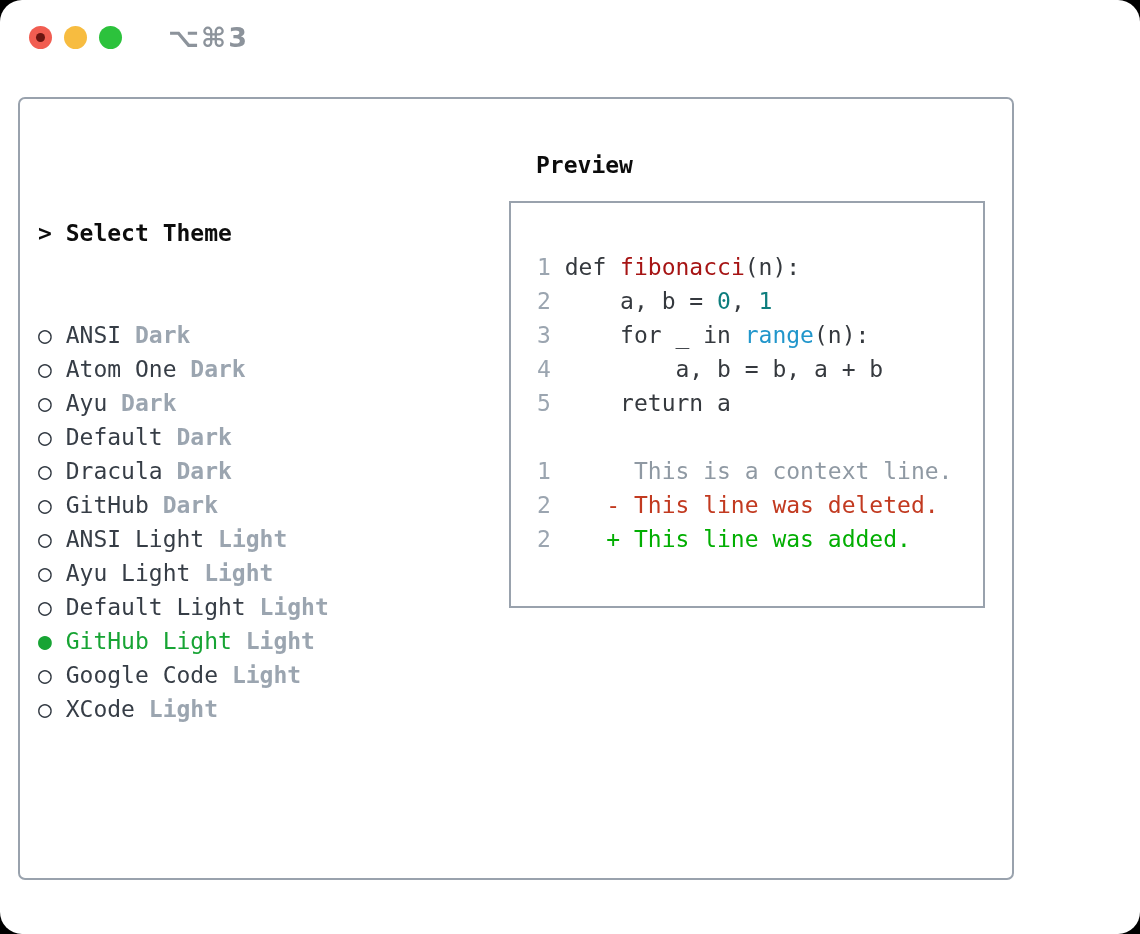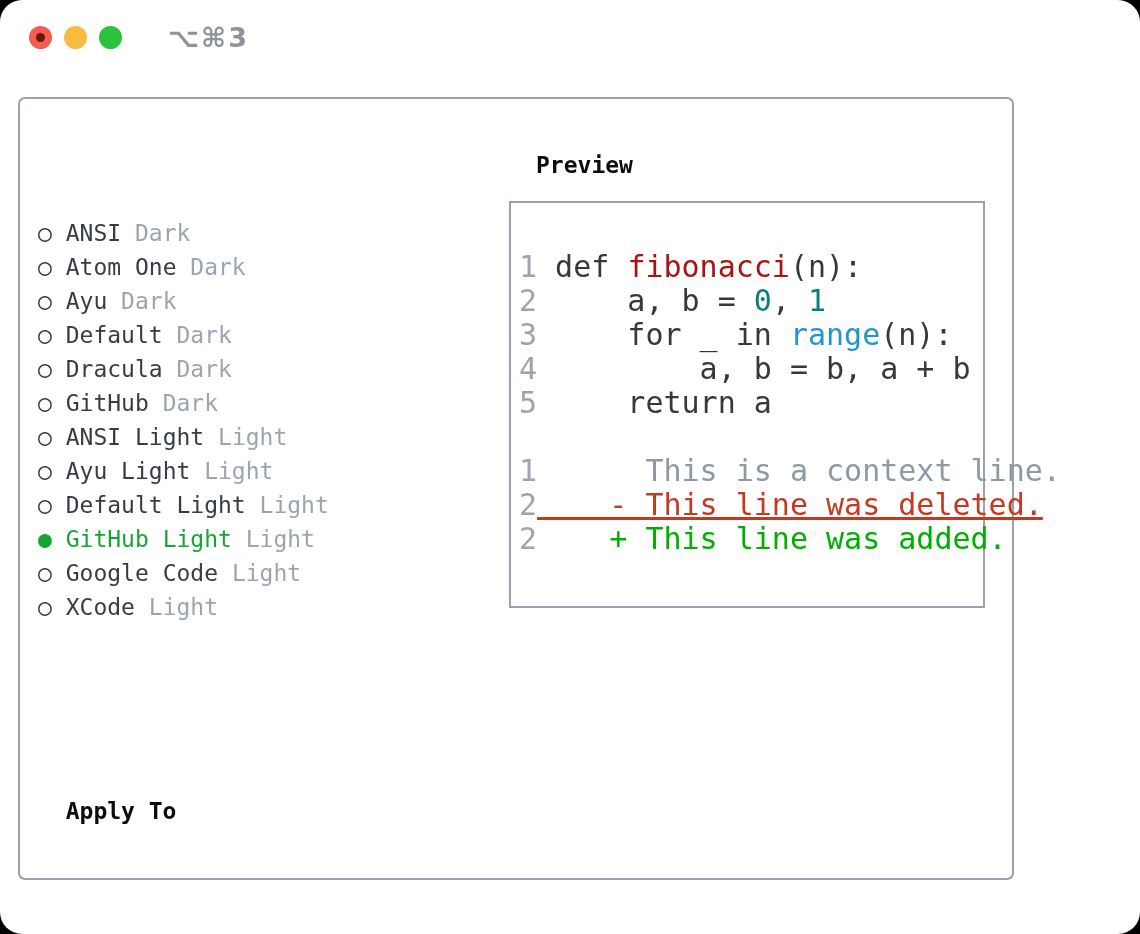--- a/index.html
+++ b/index.html
@@ -29,62 +29,62 @@
     box-sizing:border-box;border:2px solid var(--border);border-radius:7px;background:#fff;
   }
   .left-col{
     position:absolute;left:18px;top:49px;
     font-size:23px;line-height:34px;white-space:pre;color:var(--text_dark);
   }
   .line{height:34px;}
   .hdr{font-weight:bold;color:var(--heading);}
   .mk{color:var(--text_dark);}
   .mk.sel,.nm.sel{color:var(--sel_green);}
-  .variant{color:var(--muted);}
+  .variant{color:var(--muted);font-weight:bold;}
   
   .preview-header{
     position:absolute;left:480px;top:49px;font-size:23px;line-height:34px;
     font-weight:bold;color:var(--heading);white-space:pre;margin-left:36px;
   }
   .preview-box{
     position:absolute;left:489px;top:102px;width:476px;height:407px;
     box-sizing:border-box;border:2px solid var(--border);background:#fff;
   }
   .codeblock{
-    padding:47px 0 0 8px;font-size:30px;line-height:34px;white-space:pre;
+    padding:47px 0 0 26px;font-size:23px;line-height:34px;white-space:pre;
   }
   .lnum{color:var(--muted);}
   .t-code{color:var(--code);}
   .t-func{color:var(--func);}
   .t-num{color:var(--num);}
   .t-builtin{color:var(--builtin);margin-top:20px;}
   .t-ctx{color:var(--ctx);}
-  .t-del{color:var(--del);text-decoration:underline;}
+  .t-del{color:var(--del);}
   .t-add{color:var(--add);text-align:right;}
 </style>
 </head>
 <body>
 
 <div class="window">
 
   <div class="titlebar">
     <span class="tl tl-red">
       <span class="dot"></span>
     </span>
     <span class="tl tl-yellow"></span>
     <span class="tl tl-green"></span>
     <span class="window-title">⌥⌘3</span>
   </div>
 
   <div class="content-box">
 
     <div class="left-col">
+      <div class="line"><span class="hdr">&gt; </span><span class="hdr">Select Theme</span></div>
       <div id="theme-list"><div class="line"><span class="mk">○ </span><span class="nm">ANSI</span><span class="variant"> Dark</span></div><div class="line"><span class="mk">○ </span><span class="nm">Atom One</span><span class="variant"> Dark</span></div><div class="line"><span class="mk">○ </span><span class="nm">Ayu</span><span class="variant"> Dark</span></div><div class="line"><span class="mk">○ </span><span class="nm">Default</span><span class="variant"> Dark</span></div><div class="line"><span class="mk">○ </span><span class="nm">Dracula</span><span class="variant"> Dark</span></div><div class="line"><span class="mk">○ </span><span class="nm">GitHub</span><span class="variant"> Dark</span></div><div class="line"><span class="mk">○ </span><span class="nm">ANSI Light</span><span class="variant"> Light</span></div><div class="line"><span class="mk">○ </span><span class="nm">Ayu Light</span><span class="variant"> Light</span></div><div class="line"><span class="mk">○ </span><span class="nm">Default Light</span><span class="variant"> Light</span></div><div class="line"><span class="mk sel">● </span><span class="nm sel">GitHub Light</span><span class="variant"> Light</span></div><div class="line"><span class="mk">○ </span><span class="nm">Google Code</span><span class="variant"> Light</span></div><div class="line"><span class="mk">○ </span><span class="nm">XCode</span><span class="variant"> Light</span></div></div>
       <div class="line"> </div>
-      <div class="line"><span class="hdr">  Apply To</span></div>
       
       
       
       
     </div>
 
     <div class="preview-header">Preview</div>
 
     <div class="preview-box">
       <div class="codeblock" id="code-block"><div class="line"><span class="lnum">1</span><span class="t-code"> def </span><span class="t-func">fibonacci</span><span class="t-code">(n):</span></div><div class="line"><span class="lnum">2</span><span class="t-code">     a, b = </span><span class="t-num">0</span><span class="t-code">, </span><span class="t-num">1</span></div><div class="line"><span class="lnum">3</span><span class="t-code">     for _ in </span><span class="t-builtin">range</span><span class="t-code">(n):</span></div><div class="line"><span class="lnum">4</span><span class="t-code">         a, b = b, a + b</span></div><div class="line"><span class="lnum">5</span><span class="t-code">     return a</span></div><div class="line"><span class="lnum"> </span></div><div class="line"><span class="lnum">1</span><span class="t-ctx">      This is a context line.</span></div><div class="line"><span class="lnum">2</span><span class="t-del">    - This line was deleted.</span></div><div class="line"><span class="lnum">2</span><span class="t-add">    + This line was added.</span></div></div>

